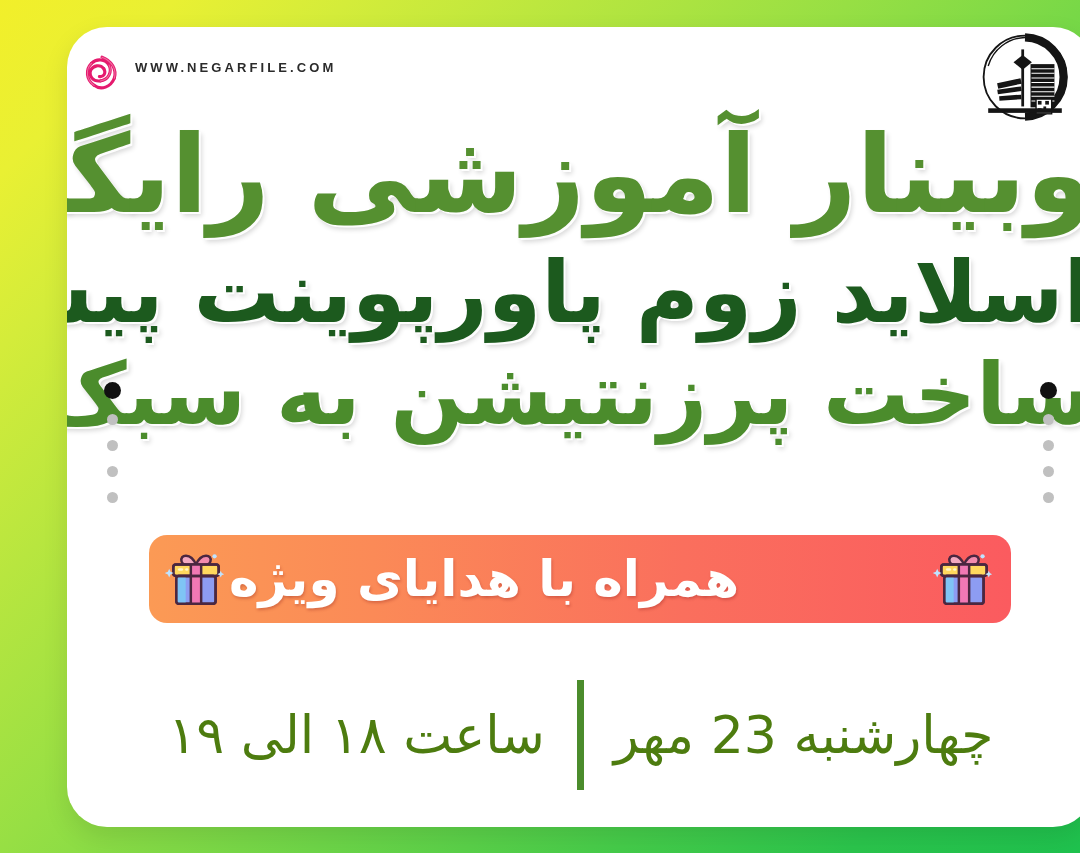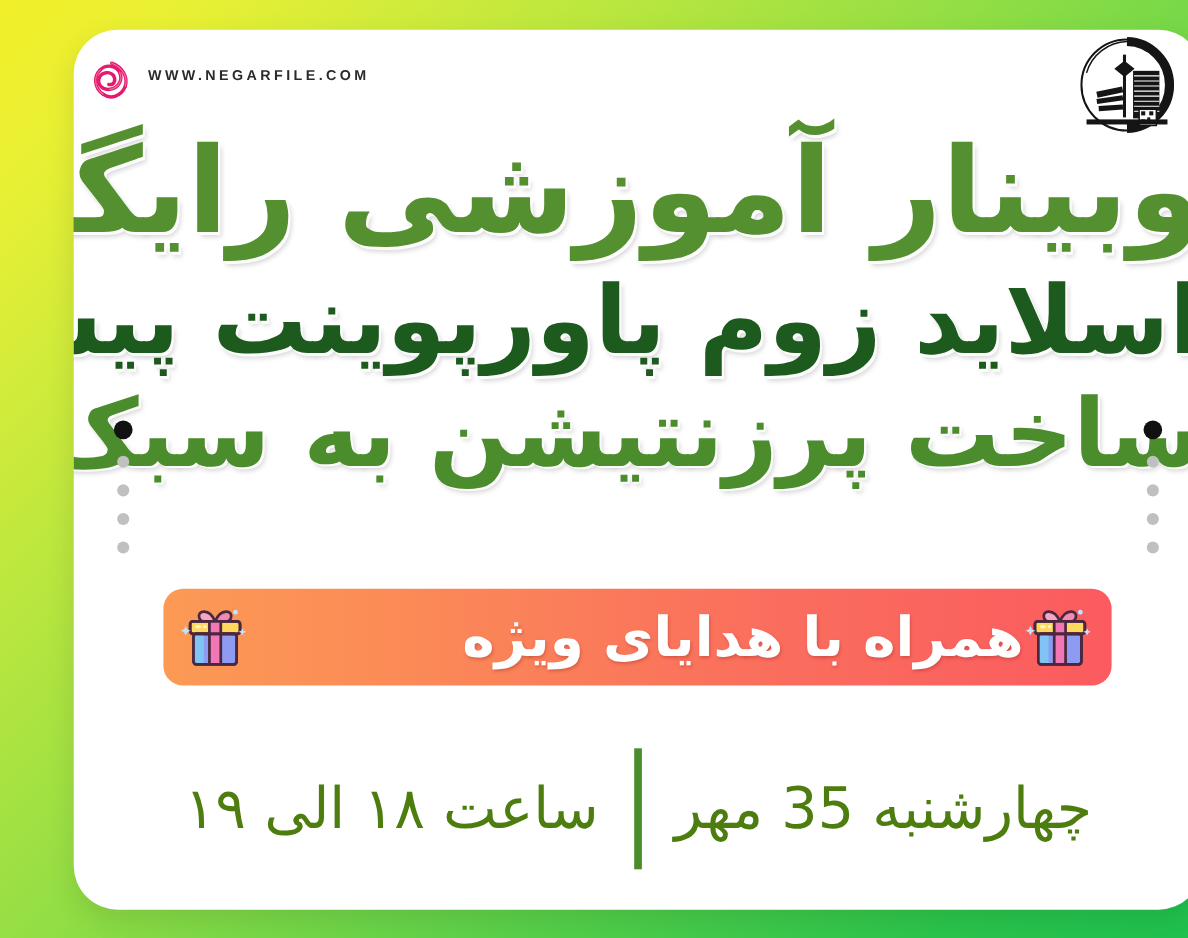--- a/index.html
+++ b/index.html
@@ -152,21 +152,21 @@
     display: flex;
     align-items: center;
     justify-content: space-between;
     padding: 0 14px;
     box-sizing: border-box;
     direction: rtl;
   }
   .gift-icon { width: 66px; height: 66px; flex: 0 0 auto; }
   .gift-text {
     flex: 1 1 auto;
-    text-align: right;
+    text-align: left;
     font-family: "DejaVu Sans", "Liberation Sans", sans-serif;
     font-size: 50px;
     font-weight: 700;
     color: #ffffff;
     letter-spacing: 2px;
     white-space: nowrap;
     text-shadow: 1px 2px 3px rgba(140,25,25,0.30);
   }
 
   
@@ -338,19 +338,19 @@
           <g fill="#bfe3ff">
             <path d="M6 22 l1.3 3 3 1.3 -3 1.3 -1.3 3 -1.3 -3 -3 -1.3 3 -1.3 z"></path>
             <path d="M56 24 l1 2.3 2.3 1 -2.3 1 -1 2.3 -1 -2.3 -2.3 -1 2.3 -1 z"></path>
             <circle cx="50" cy="10" r="2.1"></circle>
           </g>
         </svg>
       </span>
     </div>
 
     <div class="meta-row">
-      <span class="meta-item">چهارشنبه 35 مهر</span>
+      <span class="meta-item">چهارشنبه 23 مهر</span>
       <span class="meta-divider"></span>
       <span class="meta-item">ساعت ۱۸ الی ۱۹</span>
     </div>
 
   </div>
 </div>
 
 </body></html>

